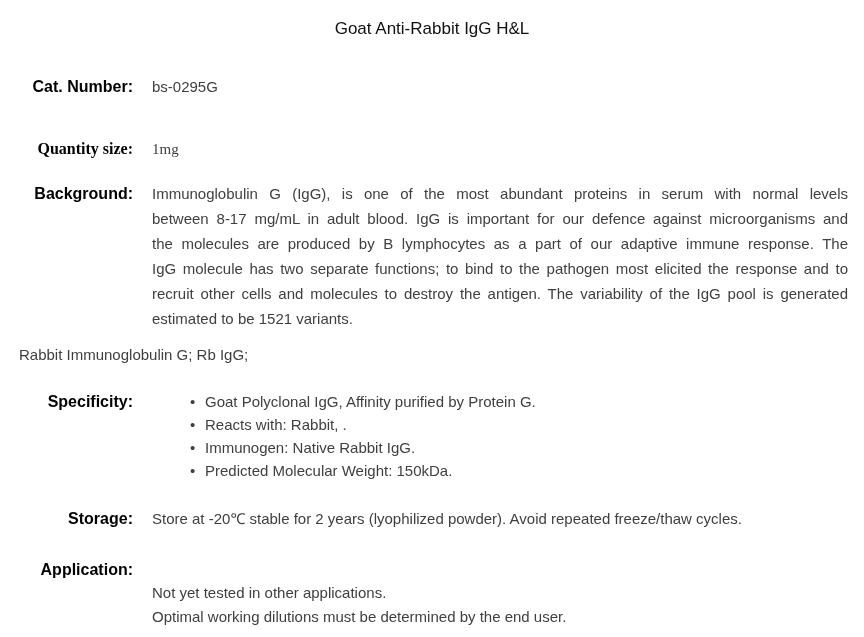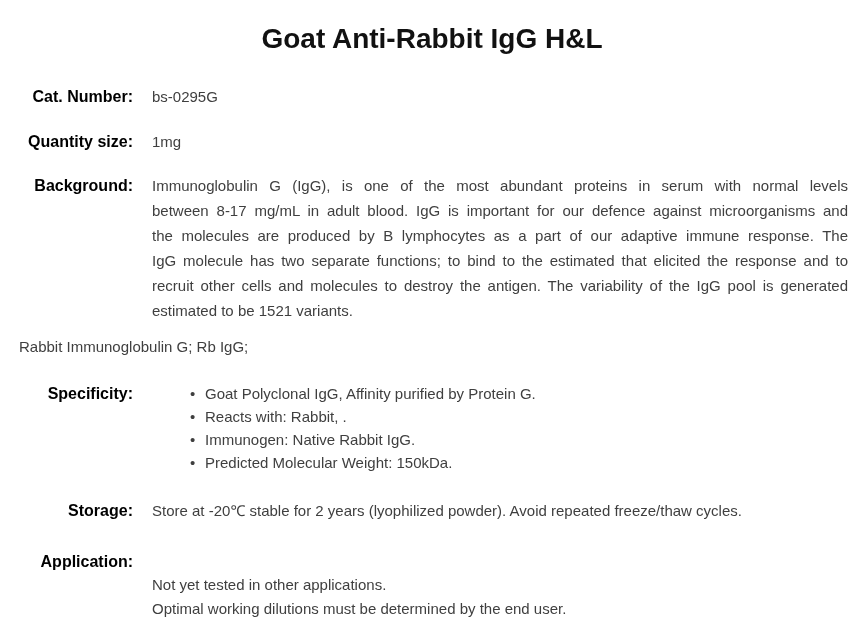--- a/index.html
+++ b/index.html
@@ -9,26 +9,26 @@
   }
   body {
     width: 864px;
     height: 637px;
     overflow: hidden;
     font-family: "Liberation Sans", sans-serif;
     color: #3f3f3f;
     font-size: 15px;
   }
   .page-title {
-    margin: 10px;
+    margin: 0;
     padding-top: 17px;
     text-align: center;
-    font-size: 28px;
+    font-size: 17px;
     line-height: 24px;
-    font-weight: bold;
+    font-weight: normal;
     color: #111111;
   }
   .row {
     display: flex;
     align-items: baseline;
   }
   .label {
     width: 133px;
     min-width: 133px;
     text-align: right;
@@ -37,21 +37,21 @@
     line-height: 19px;
     color: #000000;
   }
   .value {
     margin-left: 19px;
     flex: 1;
     padding-right: 16px;
     line-height: 19px;
   }
   .row-cat     { margin-top: 36px; }
-  .row-qty     { margin-top: 26px; }
+  .row-qty     { margin-top: 43px; font-family: Liberation Serif, serif; }
   .row-bg      { margin-top: 22px; }
   .row-aka     { margin-top: 14px; }
   .row-spec    { margin-top: 26px; gap: 33px; }
   .row-storage { margin-top: 27px; }
   .row-app     { margin-top: 32px; }
 
   .bg-line {
     line-height: 25px;
     text-align: justify;
     text-align-last: justify;
@@ -99,21 +99,21 @@
     <div class="label">Quantity size:</div>
     <div class="value">1mg</div>
   </div>
 
   <div class="row row-bg">
     <div class="label">Background:</div>
     <div class="value">
       <div class="bg-line">Immunoglobulin G (IgG), is one of the most abundant proteins in serum with normal levels</div>
       <div class="bg-line">between 8-17 mg/mL in adult blood. IgG is important for our defence against microorganisms and</div>
       <div class="bg-line">the molecules are produced by B lymphocytes as a part of our adaptive immune response. The</div>
-      <div class="bg-line">IgG molecule has two separate functions; to bind to the estimated that elicited the response and to</div>
+      <div class="bg-line">IgG molecule has two separate functions; to bind to the pathogen most elicited the response and to</div>
       <div class="bg-line">recruit other cells and molecules to destroy the antigen. The variability of the IgG pool is generated</div>
       <div class="bg-line last">estimated to be 1521 variants.</div>
     </div>
   </div>
 
   <div class="row row-aka">
     <div class="value">Rabbit Immunoglobulin G; Rb IgG;</div>
   </div>
 
   <div class="row row-spec">

